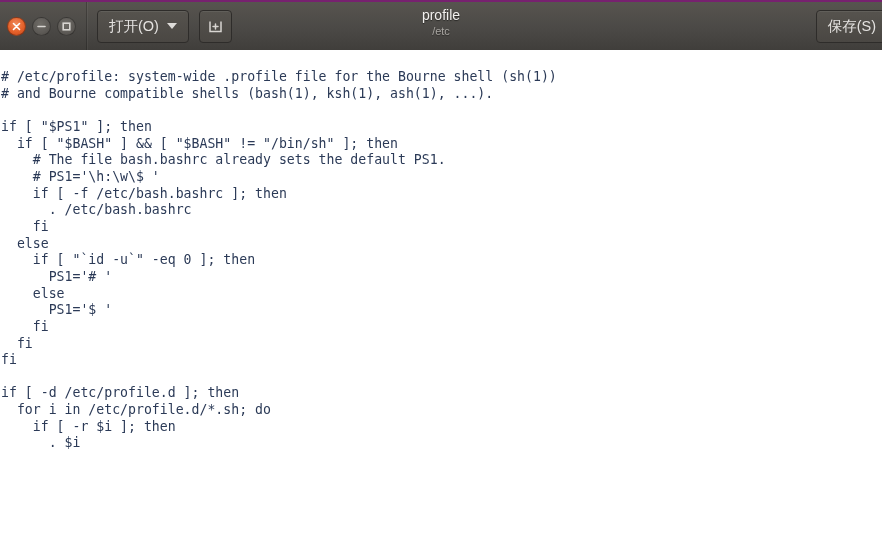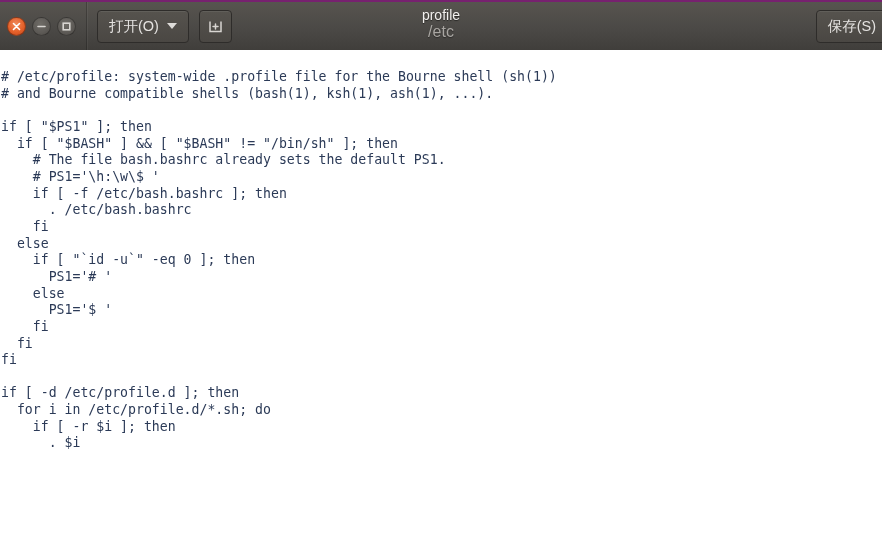--- a/index.html
+++ b/index.html
@@ -99,21 +99,21 @@
     pointer-events: none;
   }
   .title-main {
     font-size: 14px;
     font-weight: normal;
     color: #f2f0ee;
     line-height: 17px;
     text-shadow: 0 1px 1px rgba(0,0,0,0.5);
   }
   .title-sub {
-    font-size: 16px;
+    font-size: 11px;
     color: #a9a6a2;
     line-height: 15px;
     text-shadow: 0 1px 1px rgba(0,0,0,0.4);
   }
 
   .tb-right {
     position: absolute;
     right: -6px;
     top: 8px;
   }

